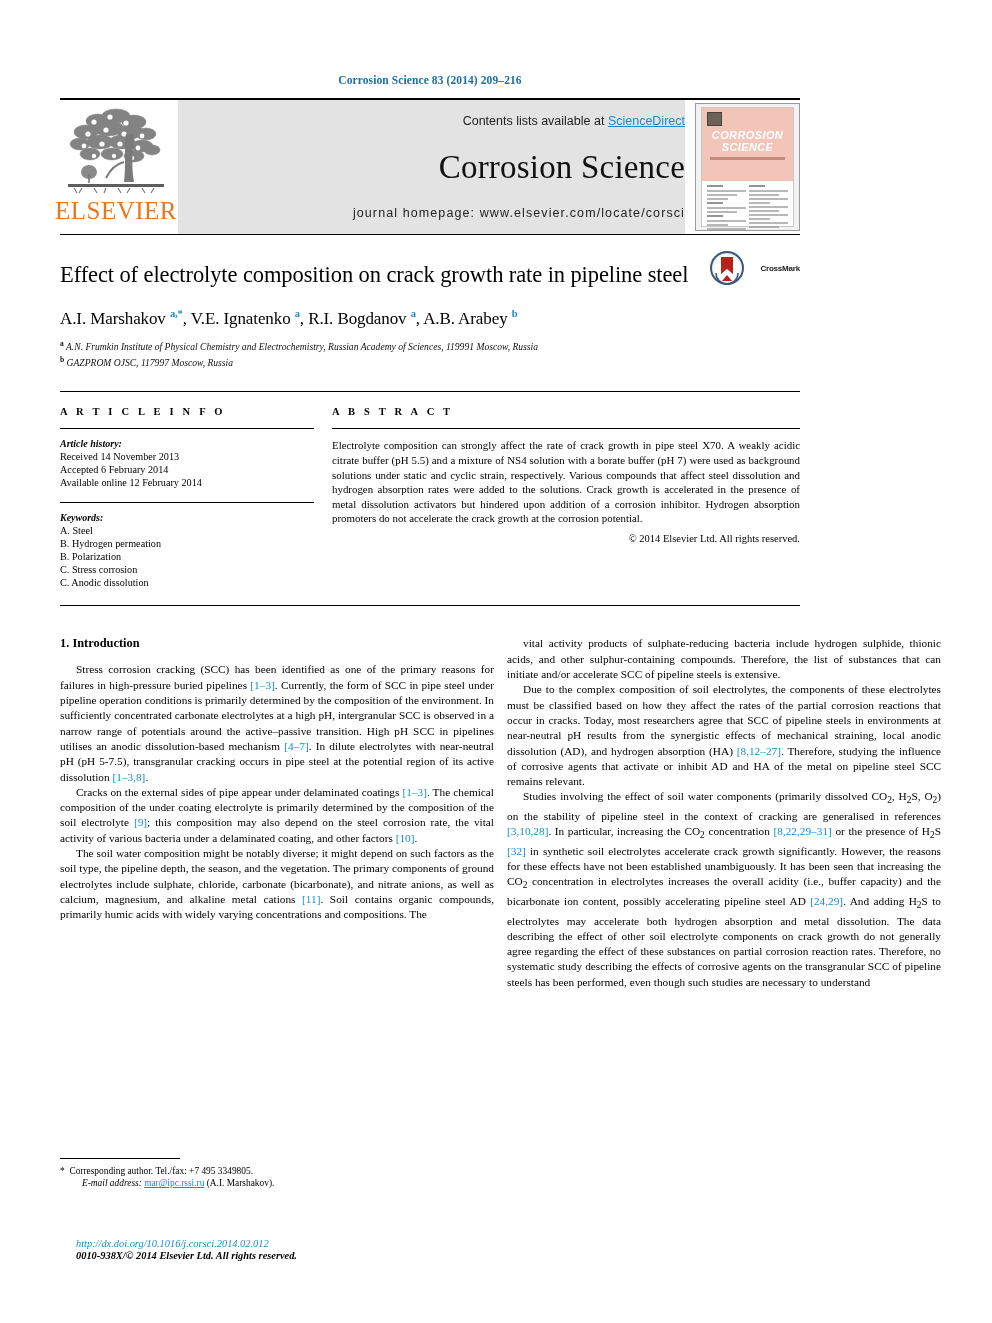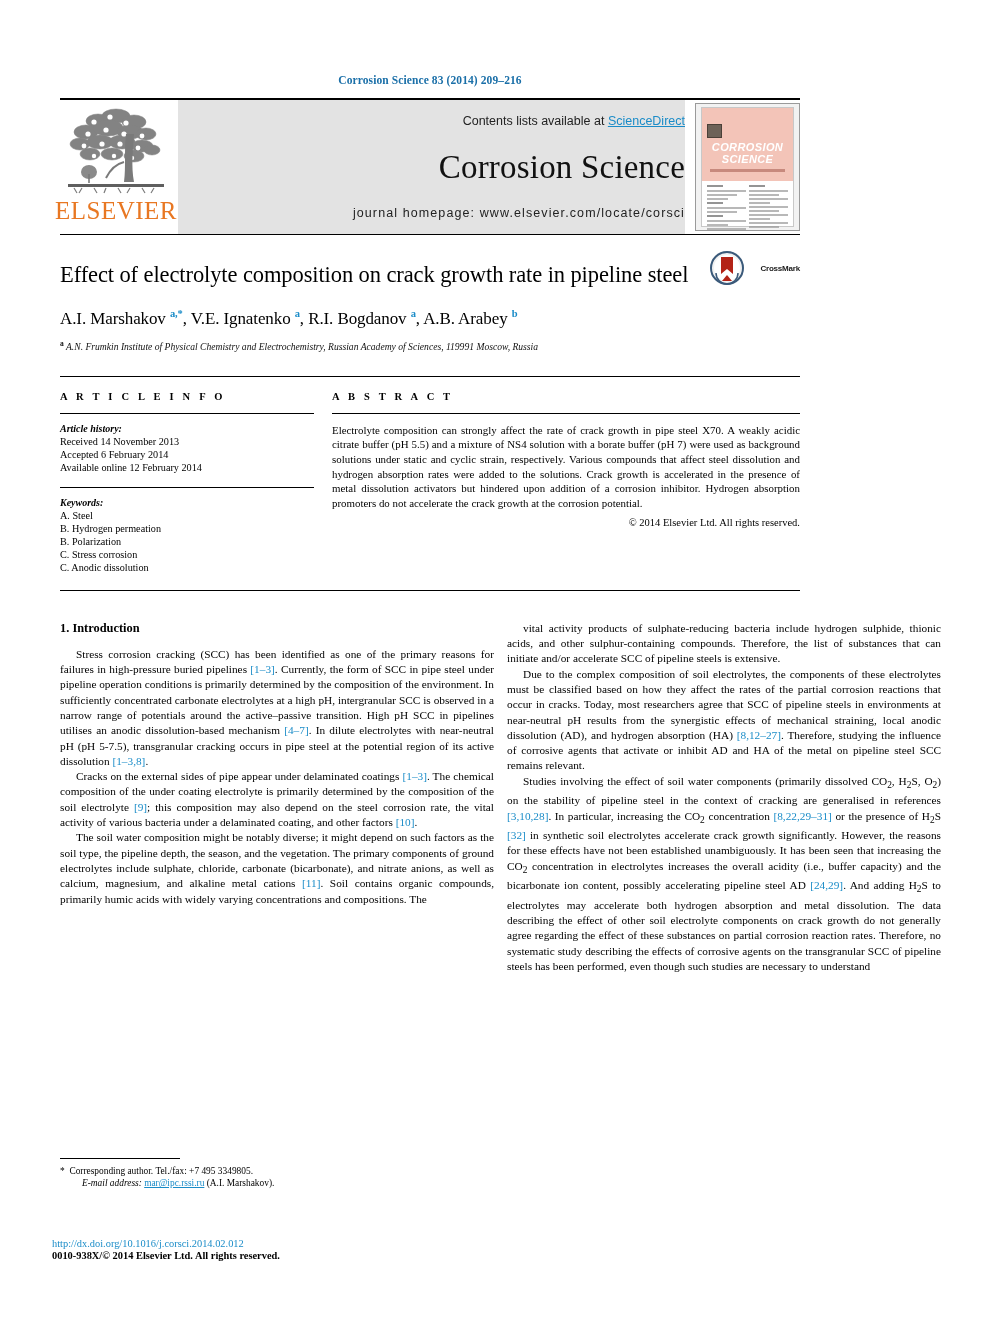--- a/index.html
+++ b/index.html
@@ -103,21 +103,21 @@
   }
   .cover-inner {
     position: absolute;
     left: 6px; right: 6px; top: 4px; bottom: 4px;
     background: #ffffff;
     box-shadow: 0 0 0 1px #c8c8c8;
   }
   .cover-top {
     background: #f3c4b8;
     height: 62%;
-    padding: 16px 5px 0 5px;
+    padding: 4px 5px 0 5px;
     position: relative;
   }
   .cover-imgbox {
     width: 15px; height: 14px;
     background: #6d6258;
     border: 1px solid #4a4038;
     margin-bottom: 3px;
   }
   .cover-title {
     font-family: "Liberation Sans", sans-serif;
@@ -274,23 +274,24 @@
     line-height: 12.4px;
     margin: 0;
     padding-left: 12px;
     text-indent: -12px;
   }
   .fn-line.indent2 { padding-left: 22px; text-indent: 0; }
   .fn-line i { font-style: italic; }
 
   .doi-block {
     position: absolute;
-    left: 52px;
+    left: 76px;
     top: 1238px;
     width: 440px;
+    font-style: italic;
   }
   .doi {
     font-family: "Liberation Serif", serif;
     font-size: 10.4px;
     color: #1a8cc8;
     margin: 0 0 1px 0;
   }
   .issn {
     font-family: "Liberation Serif", serif;
     font-size: 10.4px;
@@ -429,20 +430,21 @@
         <path d="M11 6 h12 v17 l-6 -5 l-6 5 Z" fill="#b32317"></path>
         <path d="M17 24 l5 6 h-10 Z" fill="#b32317"></path>
         <path d="M6 22 a11 11 0 0 0 22 0" fill="none" stroke="#3b5a7a" stroke-width="1.5"></path>
       </svg>
       <span class="crossmark-label">CrossMark</span>
     </div>
 
     <h1 class="article-title">Effect of electrolyte composition on crack growth rate in pipeline steel</h1>
     <p class="authors">A.I. Marshakov <sup>a,*</sup>, V.E. Ignatenko <sup>a</sup>, R.I. Bogdanov <sup>a</sup>, A.B. Arabey <sup>b</sup></p>
     <p class="affil"><sup>a</sup> <span>A.N. Frumkin Institute of Physical Chemistry and Electrochemistry, Russian Academy of Sciences, 119991 Moscow, Russia</span></p>
+    <p class="affil"><sup>b</sup> <span>GAZPROM OJSC, 117997 Moscow, Russia</span></p>
   </div>
 
   <div class="infoabs">
     <div class="col-info">
       <div class="sec-head">A R T I C L E     I N F O</div>
       <hr class="hr-thin">
       <p class="ih-label">Article history:</p>
       <p class="ih-line">Received 14 November 2013</p>
       <p class="ih-line">Accepted 6 February 2014</p>
       <p class="ih-line">Available online 12 February 2014</p>

